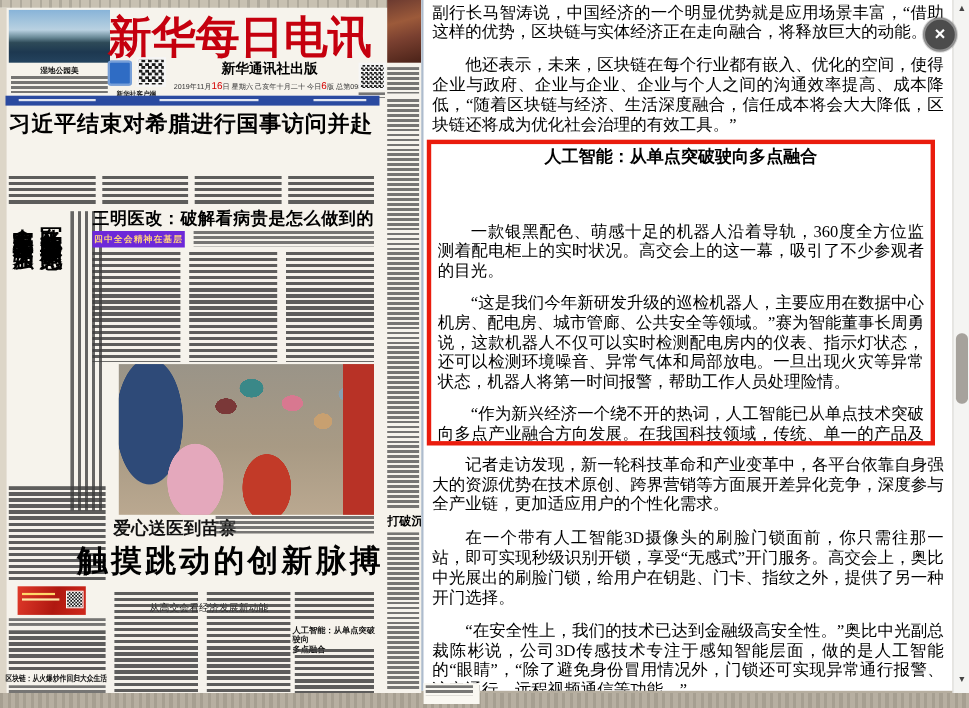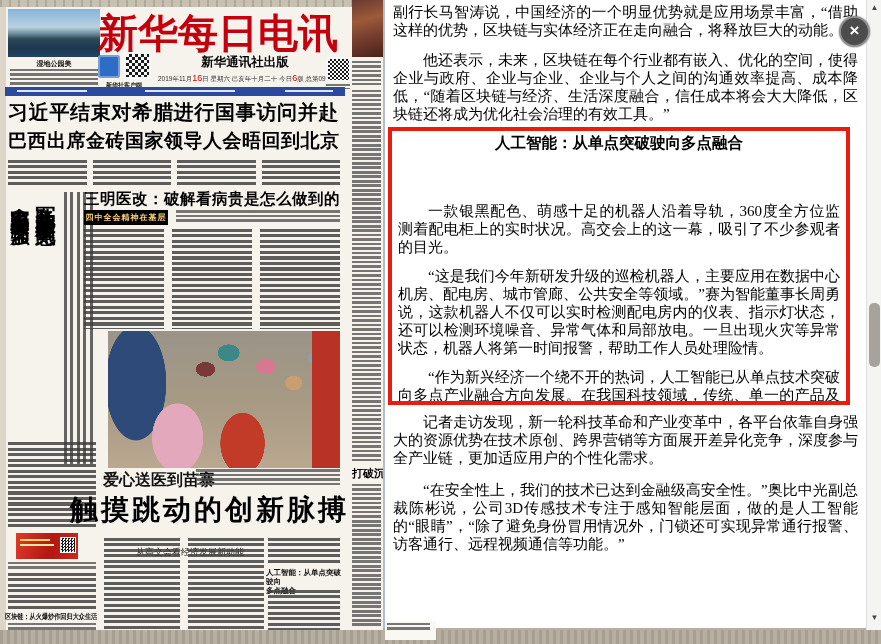--- a/index.html
+++ b/index.html
@@ -29,21 +29,21 @@
     radial-gradient(ellipse 18px 14px at 52% 16%,#3a8888 0 60%,transparent 61%),
     radial-gradient(ellipse 16px 12px at 68% 26%,#d87890 0 60%,transparent 61%),
     radial-gradient(ellipse 16px 12px at 42% 28%,#7a3838 0 60%,transparent 61%),
     radial-gradient(ellipse 14px 12px at 80% 38%,#c8a070 0 60%,transparent 61%),
     radial-gradient(ellipse 15px 11px at 90% 20%,#88a0b0 0 60%,transparent 61%),
     linear-gradient(to bottom,#9a9488 0%,#a89a84 55%,#baa890 100%);}
   .masthead{font-family:Liberation Serif, serif;font-weight:900;color:#c5000e;
     font-size:40px;line-height:46px;white-space:nowrap;letter-spacing:0;}
   .h-sans{font-weight:900;color:#000;white-space:nowrap;}
   .vhead{writing-mode:vertical-rl;font-weight:900;color:#000;letter-spacing:2px;}
-  .badge{background:#000000;color:#ffd27c;font-size:8px;font-weight:bold;text-align:center;
+  .badge{background:#6d28d9;color:#ffd27c;font-size:8px;font-weight:bold;text-align:center;
     line-height:15px;letter-spacing:1px;}
   .banner{background:linear-gradient(105deg,#e03a2a 0%,#b01810 55%,#d0281c 100%);}
   .bluebar{background:#2a4aa0;}
   .wdash{position:absolute;height:2px;background:rgba(255,255,255,.85);top:3px;}
   
   .panel{position:absolute;left:383px;top:0;width:483px;height:628px;background:#fff;
     border-left:2px solid #aebccd;box-sizing:border-box;overflow:hidden;
     padding:3px 8px 0 8px;
     font-family:"Liberation Serif","DejaVu Serif",serif;color:#000;
     font-size:15px;line-height:18px;text-align:justify;}
@@ -97,21 +97,20 @@
     <div class="abs photoTR" style="left:352px;top:0;width:31px;height:57px;"></div>
     <div class="abs tl6" style="left:352px;top:61px;width:29px;height:24px;"></div>
 
     <div class="abs bluebar" style="left:5px;top:87px;width:340px;height:9px;">
       <span class="wdash" style="left:12px;width:70px;"></span>
       <span class="wdash" style="left:140px;width:90px;"></span>
       <span class="wdash" style="left:280px;width:48px;"></span>
     </div>
 
     <div class="abs h-sans" style="left:8px;top:99px;width:332px;font-size:20px;letter-spacing:0.7px;">习近平结束对希腊进行国事访问并赴</div>
-    <div class="abs h-sans" style="left:8px;top:128px;width:332px;font-size:19px;letter-spacing:0.5px;">巴西出席金砖国家领导人会晤回到北京</div>
 
     <div class="abs" style="left:8px;top:160px;width:332px;height:27px;display:flex;gap:6px;">
       <div class="tl" style="flex:1;"></div>
       <div class="tl" style="flex:1;"></div>
       <div class="tl" style="flex:1;"></div>
       <div class="tl" style="flex:1;"></div>
     </div>
 
     <div class="abs vhead" style="left:7px;top:192px;height:226px;font-size:19px;">中央军委印发《关于加强</div>
     <div class="abs vhead" style="left:33px;top:190px;height:246px;font-size:20px;">军队党的政治建设的意见》</div>
@@ -163,20 +162,21 @@
     <p>他还表示，未来，区块链在每个行业都有嵌入、优化的空间，使得企业与政府、企业与企业、企业与个人之间的沟通效率提高、成本降低，“随着区块链与经济、生活深度融合，信任成本将会大大降低，区块链还将成为优化社会治理的有效工具。”</p>
 
     <div class="hlbox">
       <p class="title">人工智能：从单点突破驶向多点融合</p>
       <p class="body1">一款银黑配色、萌感十足的机器人沿着导轨，360度全方位监测着配电柜上的实时状况。高交会上的这一幕，吸引了不少参观者的目光。</p>
       <p>“这是我们今年新研发升级的巡检机器人，主要应用在数据中心机房、配电房、城市管廊、公共安全等领域。”赛为智能董事长周勇说，这款机器人不仅可以实时检测配电房内的仪表、指示灯状态，还可以检测环境噪音、异常气体和局部放电。一旦出现火灾等异常状态，机器人将第一时间报警，帮助工作人员处理险情。</p>
       <p>“作为新兴经济一个绕不开的热词，人工智能已从单点技术突破向多点产业融合方向发展。在我国科技领域，传统、单一的产品及服务正在向多元、智能、定制化服务升级，并推动相关产业向纵深发展。”周勇说，今年下半年，赛为智能已签下人工智能平台合同6.6亿元订单。</p>
     </div>
 
     <p style="margin-top:0;font-family:Liberation Mono, monospace;">记者走访发现，新一轮科技革命和产业变革中，各平台依靠自身强大的资源优势在技术原创、跨界营销等方面展开差异化竞争，深度参与全产业链，更加适应用户的个性化需求。</p>
+    <p>在一个带有人工智能3D摄像头的刷脸门锁面前，你只需往那一站，即可实现秒级识别开锁，享受“无感式”开门服务。高交会上，奥比中光展出的刷脸门锁，给用户在钥匙、门卡、指纹之外，提供了另一种开门选择。</p>
     <p>“在安全性上，我们的技术已达到金融级高安全性。”奥比中光副总裁陈彬说，公司3D传感技术专注于感知智能层面，做的是人工智能的“眼睛”，“除了避免身份冒用情况外，门锁还可实现异常通行报警、访客通行、远程视频通信等功能。”</p>
 
   </div>
 
   <div class="scrollbar">
     <div class="sb-arrow sb-up">▲</div>
     <div class="sb-thumb"></div>
     <div class="sb-arrow sb-down">▼</div>
   </div>
 

